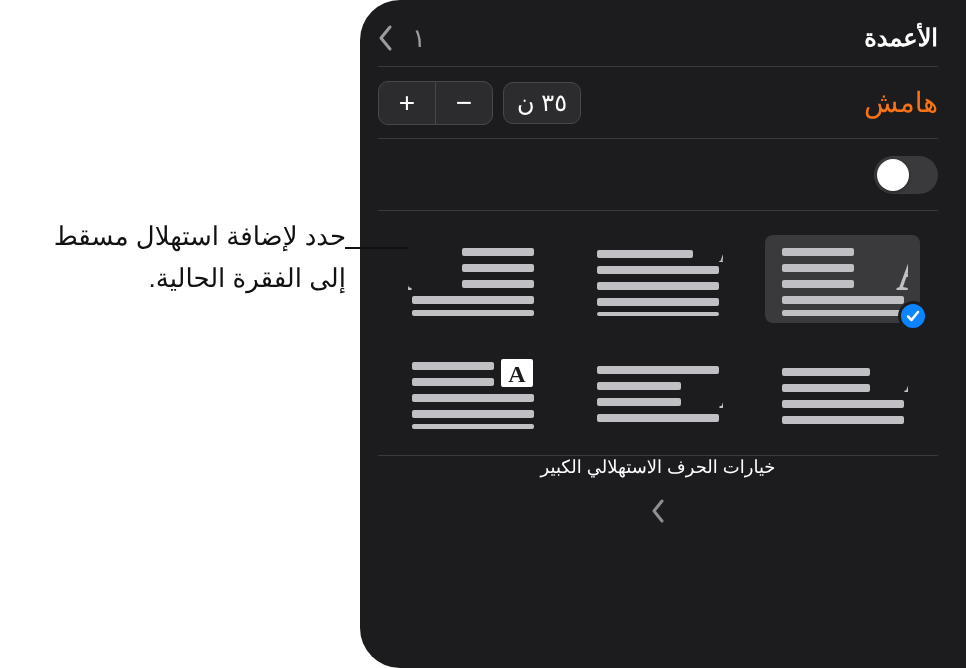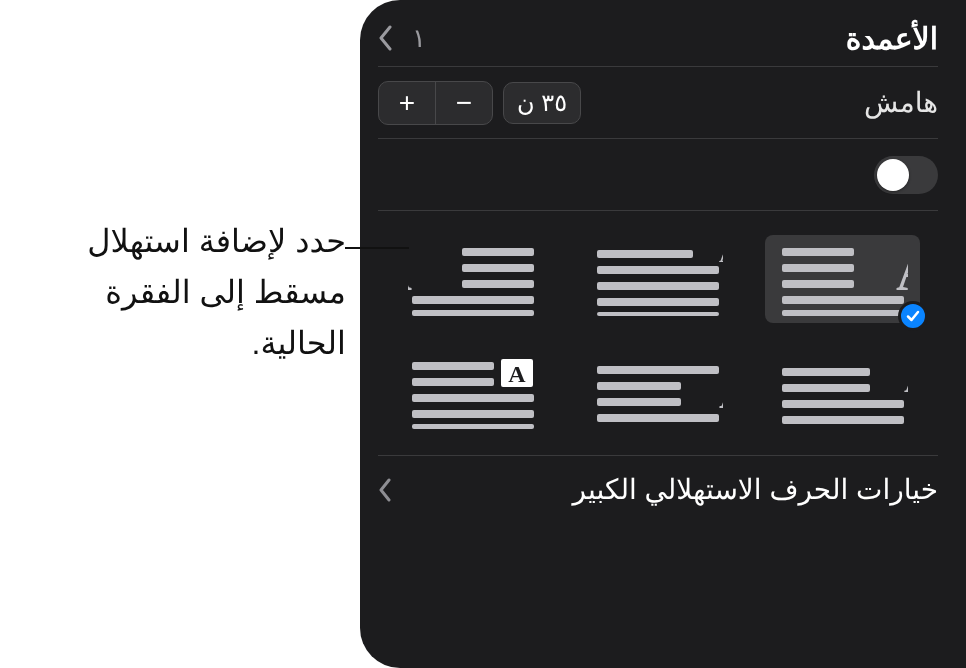--- a/index.html
+++ b/index.html
@@ -24,21 +24,21 @@
   }
 
   
   .header-row {
     display: flex;
     align-items: center;
     justify-content: space-between;
     height: 56px;
   }
   .header-title {
-    font-size: 30px;
+    font-size: 24px;
     font-weight: 600;
     color: #fff;
   }
   .header-left {
     display: flex;
     align-items: center;
     gap: 18px;
     color: #9a9a9f;
     font-size: 26px;
   }
@@ -49,21 +49,21 @@
     display: flex;
     align-items: center;
     justify-content: space-between;
     min-height: 72px;
     border-top: 1px solid #3a3a3c;
     padding: 8px 0;
   }
   .row:first-of-type { border-top: 1px solid #3a3a3c; }
   .row-label {
     font-size: 28px;
-    color: #e5e5e5;
+    color: #f97316;
   }
 
   
   .margin-controls {
     display: flex;
     align-items: center;
     gap: 10px;
     direction: rtl; 
   }
   .value-pill {
@@ -173,32 +173,33 @@
   .style-thumb text { font-family: Georgia, 'Times New Roman', serif; font-weight: 700; }
 
   
   .options-row {
     display: flex;
     align-items: center;
     justify-content: space-between;
     min-height: 68px;
     border-top: 1px solid #3a3a3c;
     color: #fff;
-    font-size: 28px;
+    font-size: 18px;
+    flex-direction: column;
   }
   .options-row .chev svg { display:block; }
 
   
   .callout {
     position: absolute;
     right: 620px;
     top: 216px;
     width: 330px;
     text-align: right;
-    font-size: 32px;
+    font-size: 26px;
     line-height: 1.6;
     color: #111;
     direction: rtl;
   }
   .leader {
     position: absolute;
     top: 247px;
     left: 345px;
     width: 64px;
     height: 2px;

